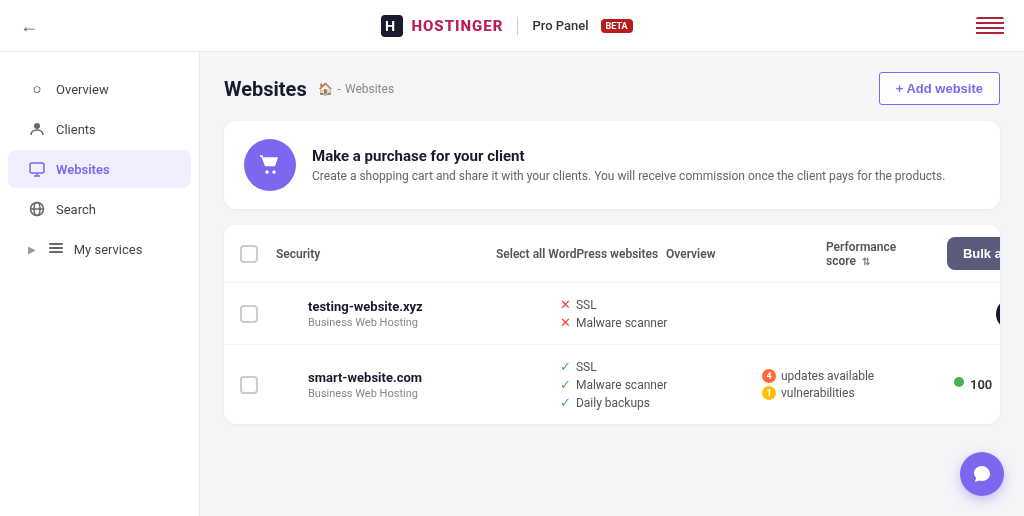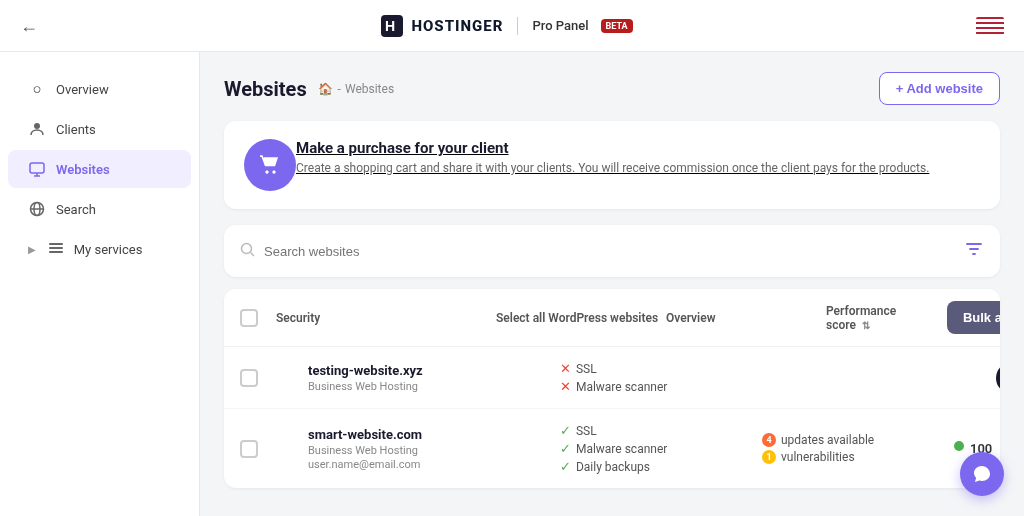--- a/index.html
+++ b/index.html
@@ -133,37 +133,37 @@
       font-size: 12px;
       color: #888;
     }
     .add-website-btn {
       background: #fff;
       border: 1.5px solid #7b68ee;
       color: #7b68ee;
       font-size: 13px;
       font-weight: 600;
       padding: 8px 16px;
-      border-radius: 8px;
+      border-radius: 3px;
       cursor: pointer;
       display: flex;
       align-items: center;
       gap: 4px;
     }
 
     
     .promo-card {
       background: #fff;
       border-radius: 12px;
       padding: 18px 20px;
       display: flex;
-      align-items: flex-start;
+      align-items: center;
+      gap: 16px;
       margin-bottom: 16px;
       box-shadow: 0 1px 3px rgba(0,0,0,0.06);
-      text-decoration: underline;
     }
     .promo-icon {
       width: 52px;
       height: 52px;
       background: #7b68ee;
       border-radius: 50%;
       display: flex;
       align-items: center;
       justify-content: center;
       flex-shrink: 0;
@@ -415,21 +415,21 @@
 </head>
 <body>
 
 <div class="header">
   <span class="header-back">←</span>
   <div class="header-logo">
     <svg width="22" height="22" viewBox="0 0 22 22" fill="none">
       <rect width="22" height="22" rx="4" fill="#1a1a2e"></rect>
       <text x="4" y="16" font-size="14" font-weight="900" fill="white" font-family="Arial">H</text>
     </svg>
-    <span style="font-size:15px;font-weight:800;color:#0f172a;letter-spacing:1px;">HOSTINGER</span>
+    <span style="font-size:15px;font-weight:800;color:#be185d;letter-spacing:1px;">HOSTINGER</span>
     <span style="width:1px;height:18px;background:#ccc;display:inline-block;margin:0 6px;"></span>
     <span style="font-size:13px;font-weight:500;color:#333;">Pro Panel</span>
     <span class="logo-beta">BETA</span>
   </div>
   <div class="us-flag">
     <div class="flag-stripe-r"></div>
     <div class="flag-stripe-w"></div>
     <div class="flag-stripe-r"></div>
     <div class="flag-stripe-w"></div>
     <div class="flag-stripe-r"></div>
@@ -510,36 +510,20 @@
           <circle cx="10" cy="20" r="1.5" fill="white"></circle>
           <circle cx="17" cy="20" r="1.5" fill="white"></circle>
         </svg>
       </div>
       <div>
         <div class="promo-title">Make a purchase for your client</div>
         <div class="promo-desc">Create a shopping cart and share it with your clients. You will receive commission once the client pays for the products.</div>
       </div>
     </div>
 
-    <div class="search-area">
-      <div class="search-input-wrap">
-        <span class="search-icon-svg">
-          <svg width="16" height="16" viewBox="0 0 16 16" fill="none">
-              <circle cx="6.5" cy="6.5" r="5" stroke="#bbb" stroke-width="1.5"></circle>
-              <path d="M10.5 10.5l3.5 3.5" stroke="#bbb" stroke-width="1.5"></path>
-            </svg>
-        </span>
-        <input class="search-input" type="text" placeholder="Search websites" style="">
-      </div>
-      <span class="filter-icon">
-        <svg width="20" height="20" viewBox="0 0 20 20" fill="none">
-            <path d="M3 5h14M6 10h8M9 15h2" stroke="#7b68ee" stroke-width="1.8" stroke-linecap="round"></path>
-          </svg>
-      </span>
-    </div>
 
     <div class="websites-table">
 
       <div class="table-header">
         <div class="checkbox-wrap"></div>
         <span class="table-header-label">Security</span>
         <span class="table-header-label">Select all WordPress websites</span>
         <span class="table-header-label">Overview</span>
         <span class="table-header-label">
           <span>Performance score</span>
@@ -575,21 +559,20 @@
           </div>
           <button class="manage-btn highlighted">Manage</button>
         </div>
       </div>
 
       <div class="table-row">
         <div class="checkbox-wrap"></div>
         <div>
           <div class="site-name">smart-website.com</div>
           <div class="site-host">Business Web Hosting</div>
-          <div class="site-email">user.name@email.com</div>
         </div>
         <div class="security-col">
           <div class="security-item">
             <span class="check-icon">✓</span>
             <span>SSL</span>
           </div>
           <div class="security-item">
             <span class="check-icon">✓</span>
             <span>Malware scanner</span>
           </div>

